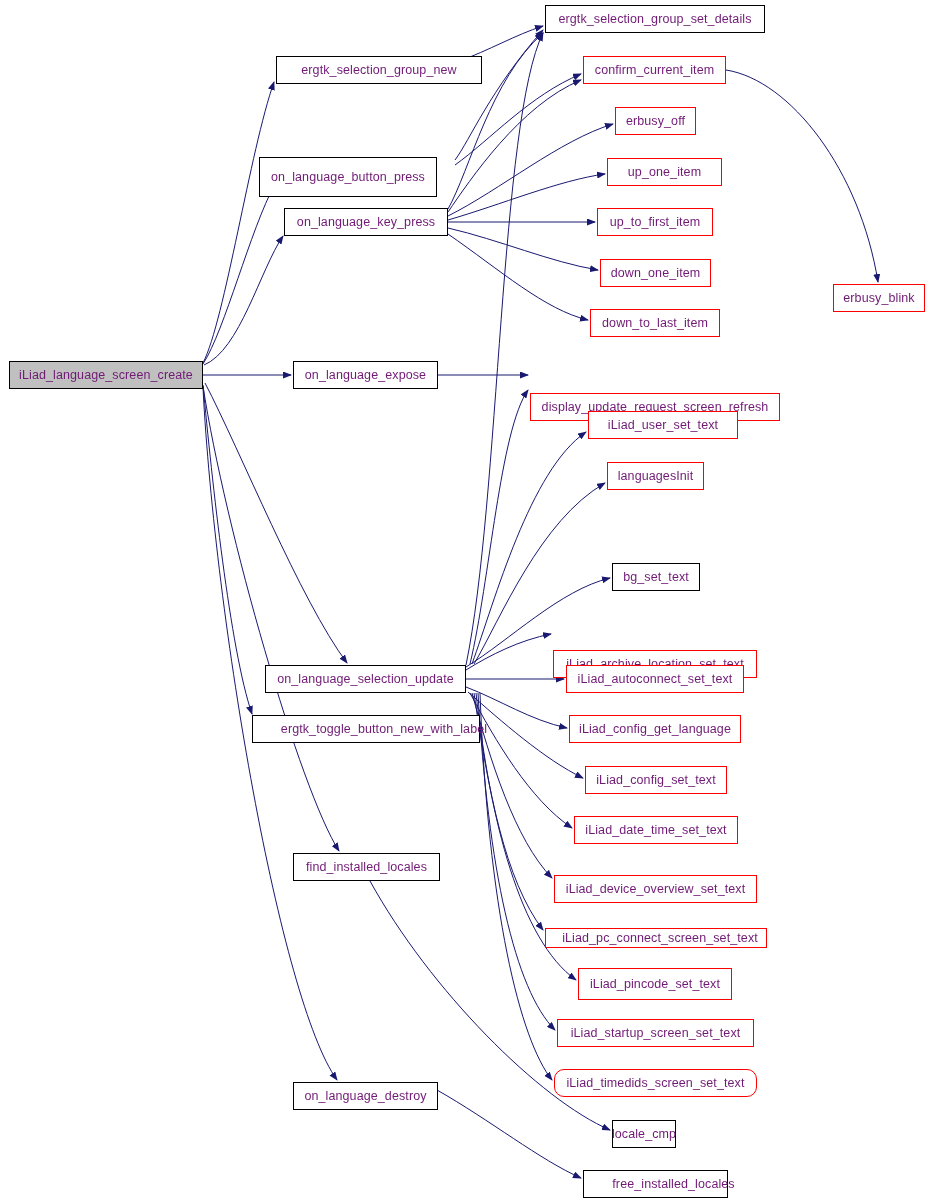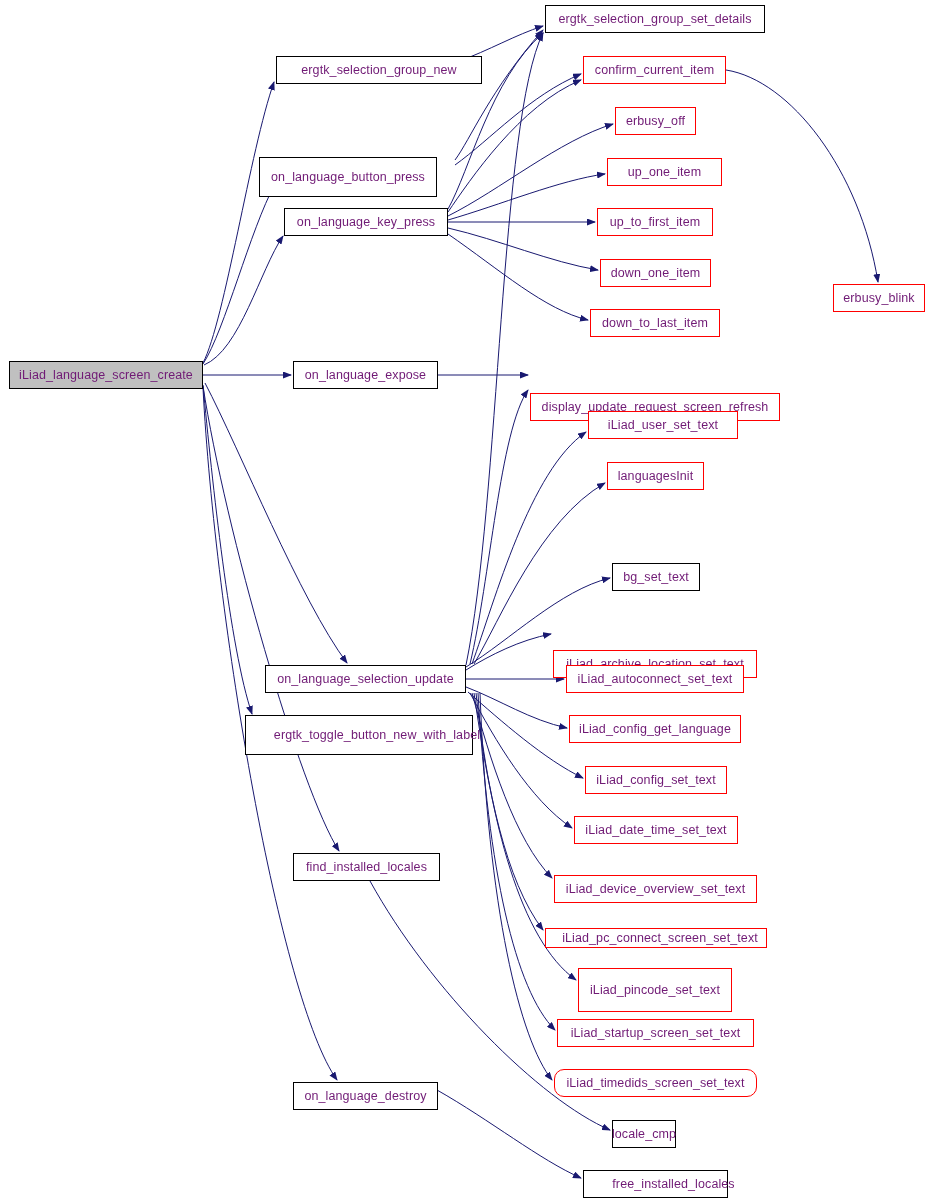--- a/index.html
+++ b/index.html
@@ -110,21 +110,21 @@
       </div>
       <div class="node" style="left: 284px; top: 208px; width: 164px; height: 28px;">
         <span>on_language_key_press</span>
       </div>
       <div class="node" style="left: 293px; top: 361px; width: 145px; height: 28px;">
         <span>on_language_expose</span>
       </div>
       <div class="node" style="left: 265px; top: 665px; width: 201px; height: 28px;">
         <span>on_language_selection_update</span>
       </div>
-      <div class="node" style="left: 245px; top: 715px; width: 228px; height: 40px; padding-left: 36px;">
+      <div class="node" style="left: 252px; top: 715px; width: 228px; height: 28px; padding-left: 36px;">
         <span>ergtk_toggle_button_new_with_label</span>
       </div>
       <div class="node" style="left: 293px; top: 853px; width: 147px; height: 28px;">
         <span>find_installed_locales</span>
       </div>
       <div class="node" style="left: 293px; top: 1082px; width: 145px; height: 28px;">
         <span>on_language_destroy</span>
       </div>
       <div class="node" style="left: 545px; top: 5px; width: 220px; height: 28px;">
         <span>ergtk_selection_group_set_details</span>
@@ -176,21 +176,21 @@
       </div>
       <div class="node red" style="left: 574px; top: 816px; width: 164px; height: 28px;">
         <span>iLiad_date_time_set_text</span>
       </div>
       <div class="node red" style="left: 554px; top: 867px; width: 203px; height: 28px; margin-top: 8px;">
         <span>iLiad_device_overview_set_text</span>
       </div>
       <div class="node red" style="left: 545px; top: 928px; width: 222px; height: 20px; padding-left: 8px;">
         <span>iLiad_pc_connect_screen_set_text</span>
       </div>
-      <div class="node red" style="left: 578px; top: 968px; width: 154px; height: 44px; text-align: right;">
+      <div class="node red" style="left: 578px; top: 968px; width: 154px; height: 32px; text-align: right;">
         <span>iLiad_pincode_set_text</span>
       </div>
       <div class="node red" style="left: 557px; top: 1019px; width: 197px; height: 28px;">
         <span>iLiad_startup_screen_set_text</span>
       </div>
       <div class="node red" style="left: 554px; top: 1069px; width: 203px; height: 28px; border-radius: 10px;">
         <span>iLiad_timedids_screen_set_text</span>
       </div>
       <div class="node" style="left: 612px; top: 1120px; width: 64px; height: 28px;">
         <span>locale_cmp</span>

